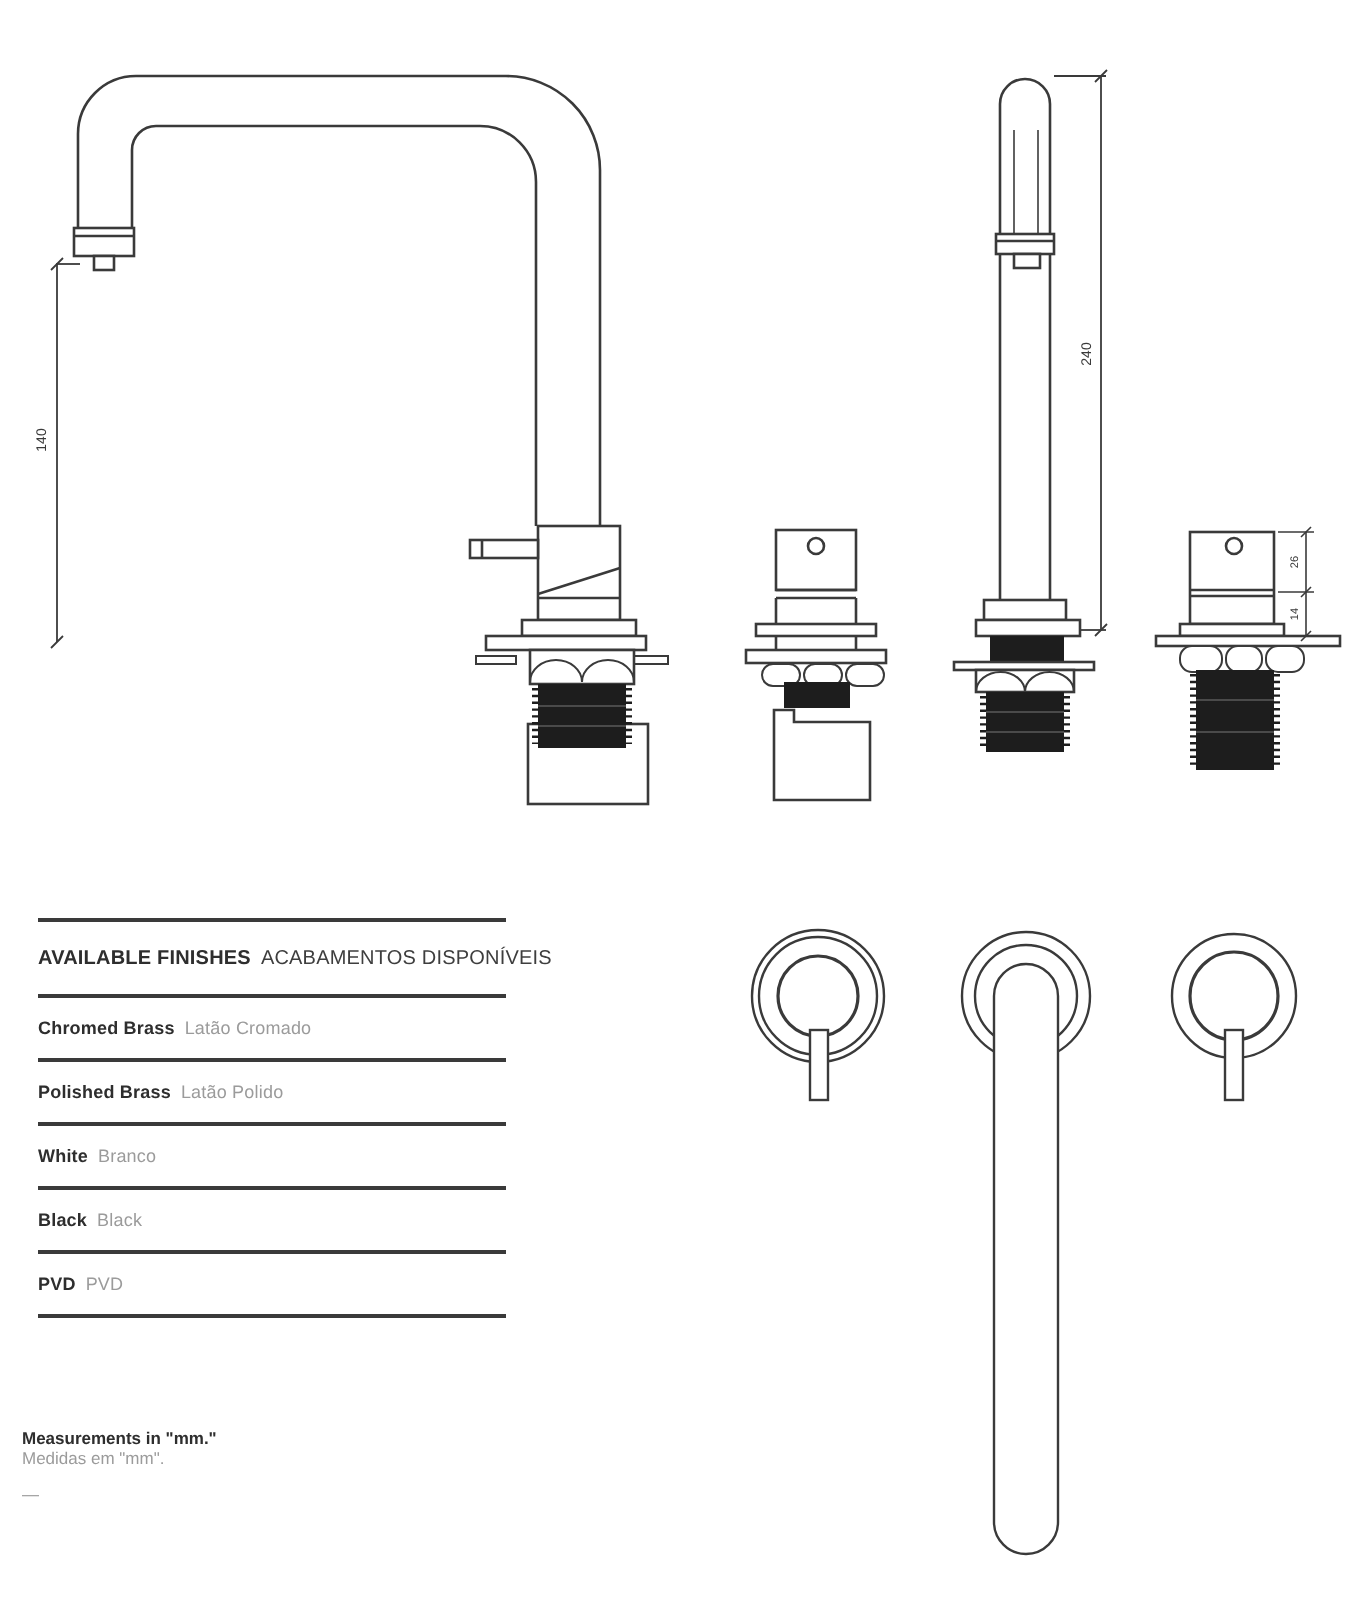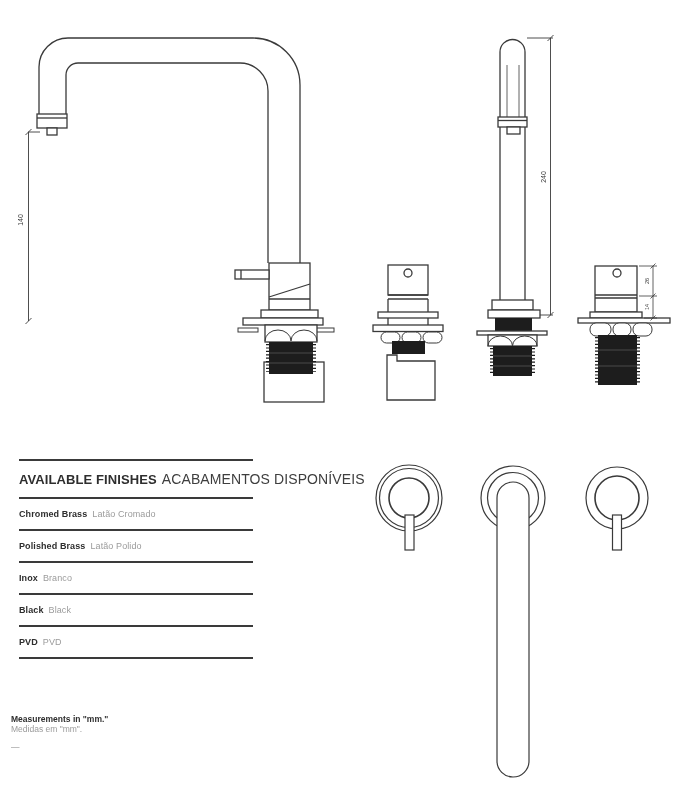--- a/index.html
+++ b/index.html
@@ -7,22 +7,22 @@
   .page { position:relative; width:678px; height:800px; background:#fff; overflow:hidden; }
   .page svg { position:absolute; }
   svg text { font-family:"Liberation Sans", sans-serif; fill:#3a3a3a; }
 
   
   .finishes { position:absolute; left:19px; top:459px; width:234px; border-bottom:2px solid #3a3a3a; }
   .fin-row { display:flex; align-items:center; gap:5px; height:32px; border-top:2px solid #3a3a3a; white-space:nowrap; }
   .fin-row.header { height:38px; }
   .fin-en { font-weight:bold; font-size:9px; color:#2e2e2e; letter-spacing:0.1px; }
   .fin-pt { font-size:9px; color:#9b9b9b; letter-spacing:0.1px; }
-  .fin-row.header .fin-en { font-size:13px; }
-  .fin-row.header .fin-pt { color:#3e3e3e; font-size:14px; }
+  .fin-row.header .fin-en { font-size:10px; }
+  .fin-row.header .fin-pt { color:#3e3e3e; font-size:10px; }
 
   
   .notes { position:absolute; left:11px; top:714px; width:400px; }
   .notes p { font-size:8.5px; line-height:10px; }
   .note-bold { font-weight:bold; color:#2e2e2e; }
   .note-gray { color:#9b9b9b; }
   .note-sep { margin:8px 0; color:#9b9b9b; }
 </style>
 </head>
 <body>
@@ -181,21 +181,21 @@
     </div>
     <div class="fin-row">
       <span class="fin-en">Chromed Brass</span>
       <span class="fin-pt">Latão Cromado</span>
     </div>
     <div class="fin-row">
       <span class="fin-en">Polished Brass</span>
       <span class="fin-pt">Latão Polido</span>
     </div>
     <div class="fin-row">
-      <span class="fin-en">Inox</span>
+      <span class="fin-en">White</span>
       <span class="fin-pt">Branco</span>
     </div>
     <div class="fin-row">
       <span class="fin-en">Black</span>
       <span class="fin-pt">Black</span>
     </div>
     <div class="fin-row">
       <span class="fin-en">PVD</span>
       <span class="fin-pt">PVD</span>
     </div>

